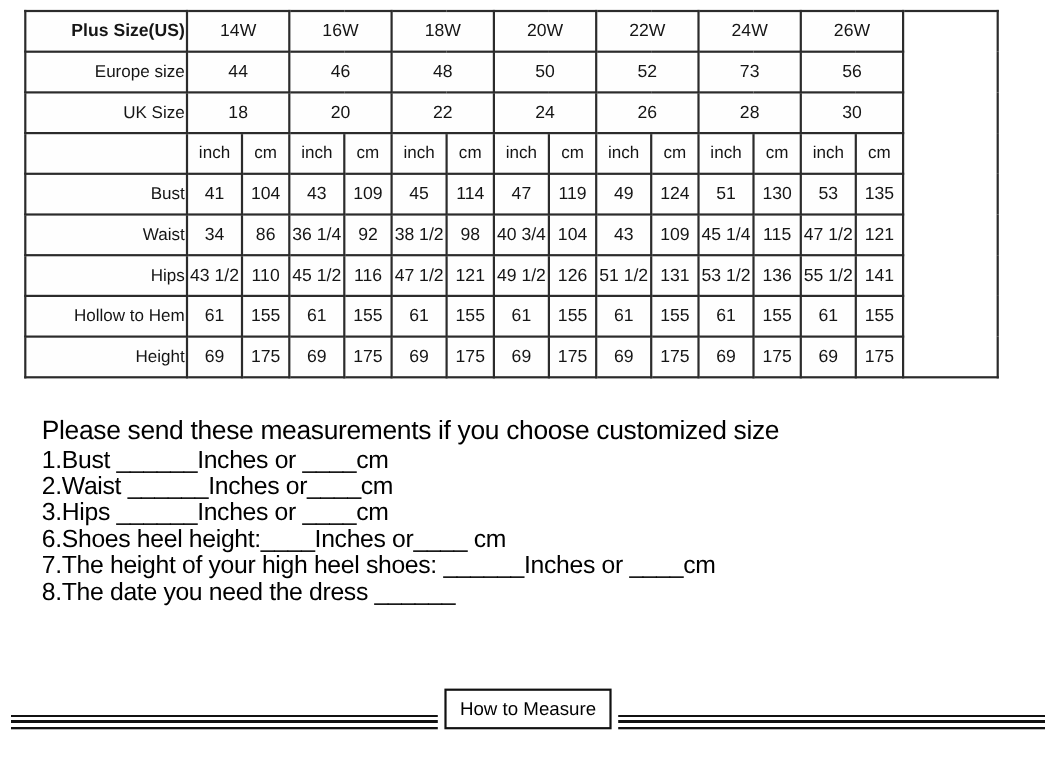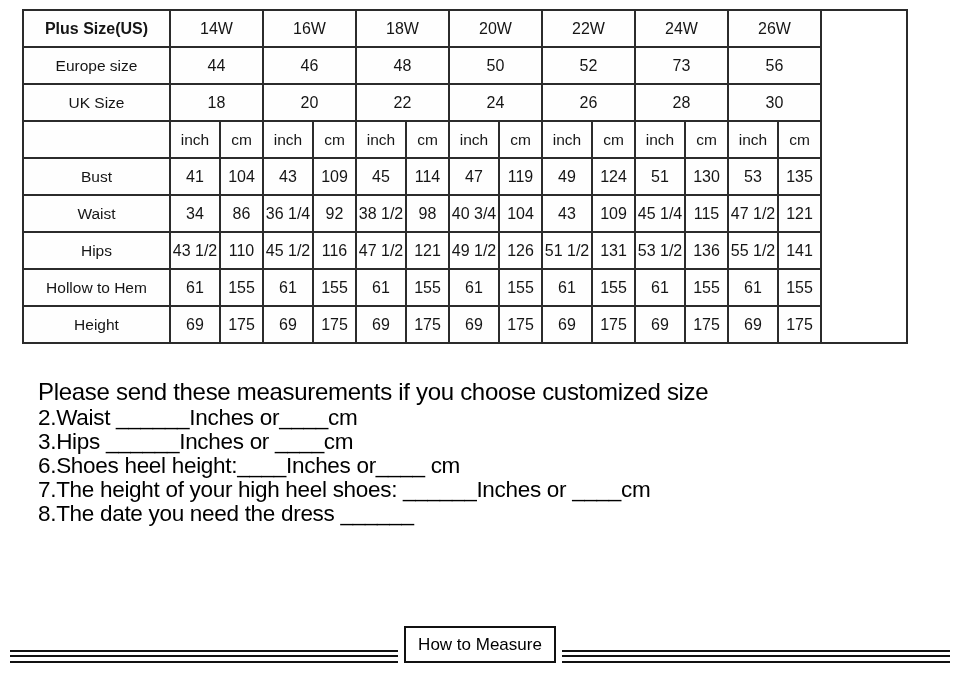--- a/index.html
+++ b/index.html
@@ -26,21 +26,21 @@
     height: 35px;
     text-align: center;
     vertical-align: middle;
     font-size: 16px;
     padding: 0 1px;
     white-space: nowrap;
     overflow: hidden;
     background: #fefefe;
     color: #151515;
   }
-  table.size-table td.label-cell { font-size: 15.5px; }
+  table.size-table td.label-cell { font-size: 15.5px; text-align: right; }
   table.size-table td.label-cell.bold { font-weight: bold; font-size: 16px; }
   table.size-table td.unit-cell { font-size: 15.5px; }
   table.size-table td.extra-col { background: #ffffff; }
 
   
   .notes {
     position: absolute;
     left: 38px; top: 378px;
     width: 880px;
     color: #000;
@@ -243,20 +243,21 @@
           <td>175</td>
           <td>69</td>
           <td>175</td>
         </tr>
       </tbody>
   </table>
 
   <div class="notes">
     <div class="notes-title">Please send these measurements if you choose customized size</div>
     <div class="notes-lines">
+        <div class="note-line">1.Bust ______Inches or ____cm</div>
         <div class="note-line">2.Waist ______Inches or____cm</div>
         <div class="note-line">3.Hips ______Inches or ____cm</div>
         <div class="note-line">6.Shoes heel height:____Inches or____ cm</div>
         <div class="note-line">7.The height of your high heel shoes: ______Inches or ____cm</div>
         <div class="note-line">8.The date you need the dress ______</div>
       </div>
   </div>
 
   <div class="footer">
     <div class="rule"></div>

